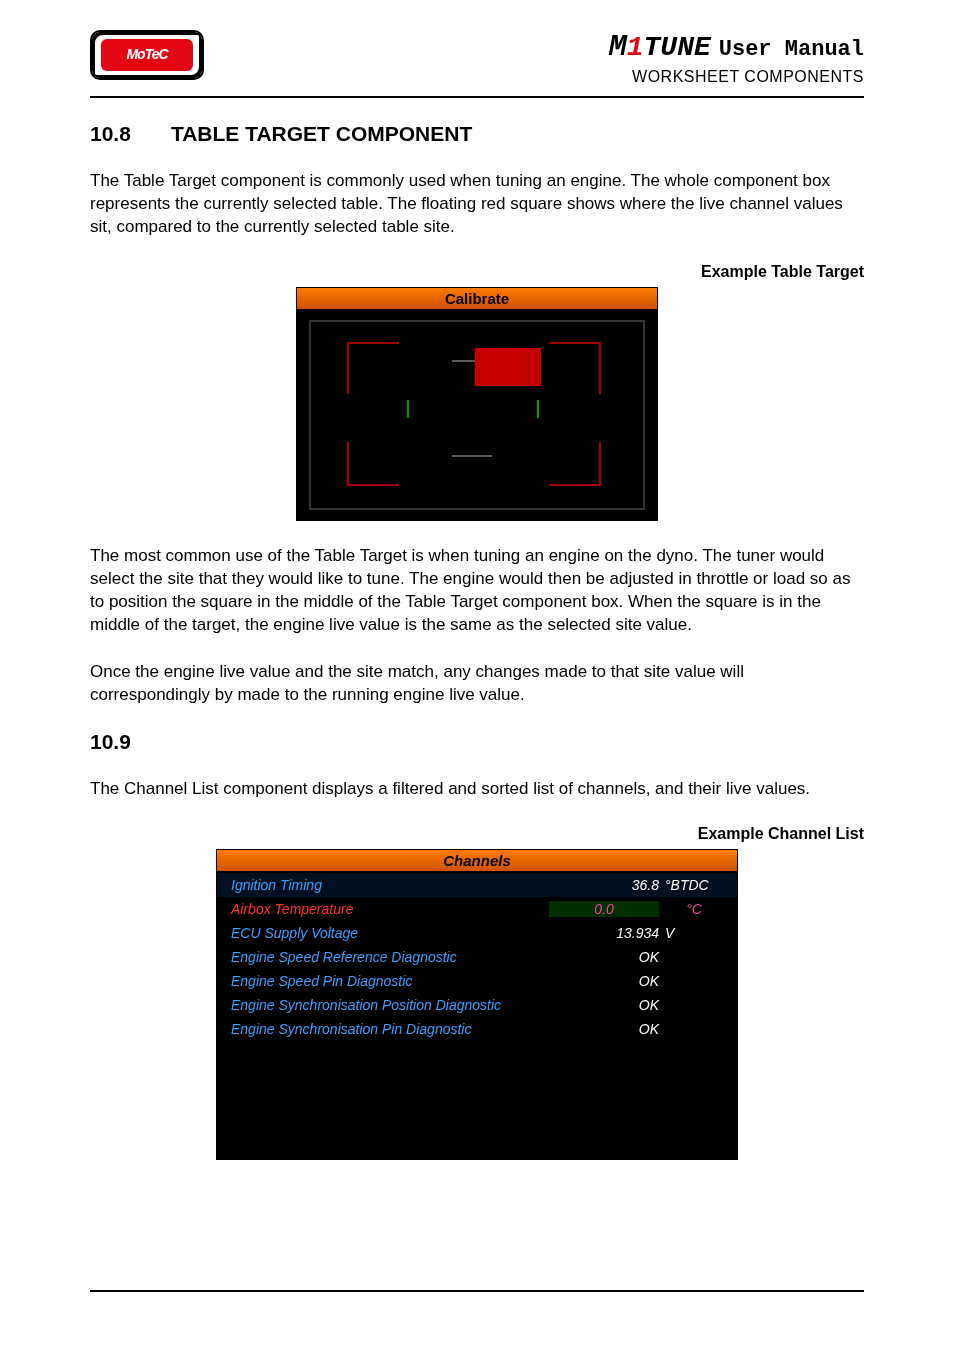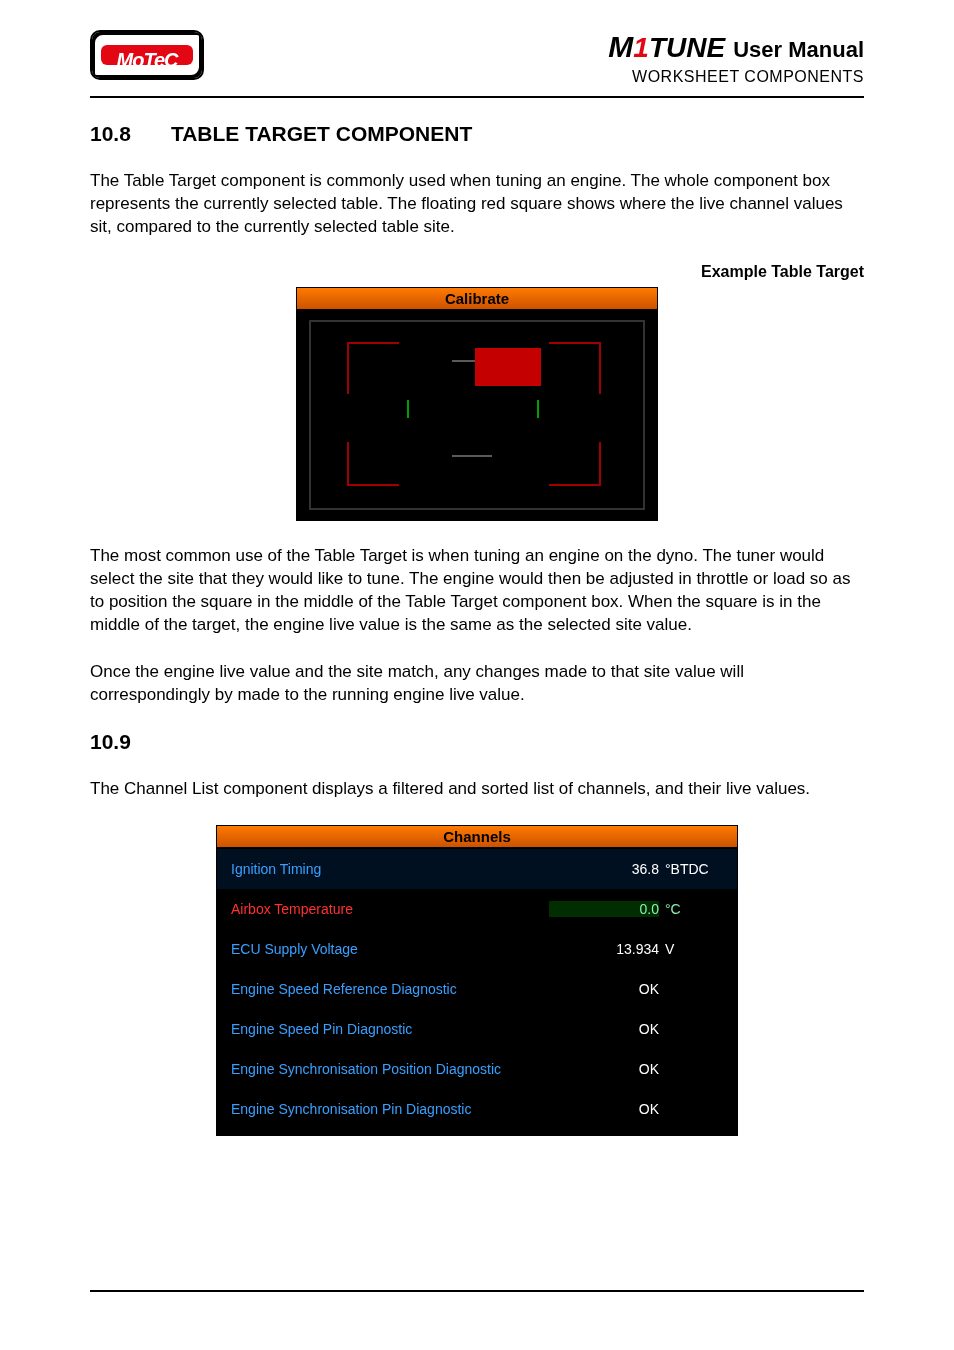--- a/index.html
+++ b/index.html
@@ -29,39 +29,40 @@
     border: 2px solid #000;
     border-radius: 10px;
     display: flex;
     align-items: center;
     justify-content: center;
     box-shadow: 3px 3px 0 #000 inset, -3px -3px 0 #000 inset;
     position: relative;
   }
   .motec-logo-inner {
     width: 92px;
-    height: 20px;
+    height: 32px;
     background: #e30613;
     border-radius: 6px;
     color: #fff;
     font-style: italic;
     font-weight: bold;
-    font-size: 20px;
+    font-size: 14px;
     text-align: center;
     line-height: 30px;
     letter-spacing: -1px;
   }
   .header-right {
     text-align: right;
   }
   .mtune-line {
     display: flex;
     align-items: baseline;
     justify-content: flex-start;
     gap: 8px;
+    font-family: Liberation Mono, monospace;
   }
   .mtune-mark {
     position: relative;
     font-style: italic;
     font-weight: bold;
     font-size: 28px;
   }
   .mtune-mark .big-m {
     font-size: 30px;
   }
@@ -166,49 +167,50 @@
     background: #c40000;
     width: 66px; height: 38px;
     left: 178px; top: 38px;
   }
   
   .channels-box {
     width: 520px;
     margin: 0 auto;
     border: 1px solid #000;
     background: #000;
+    font-style: italic;
   }
   .channels-header {
     background: linear-gradient(#ff7a00, #cc5200);
     color: #000;
     font-weight: bold;
     text-align: center;
     font-size: 15px;
     padding: 2px 0;
   }
   .channels-body {
     background: #000;
     color: #fff;
     padding: 2px 0 2px 0;
     font-size: 14px;
     height: 284px;
     overflow: hidden;
   }
   .ch-row {
     display: grid;
     grid-template-columns: 1fr 110px 64px;
-    padding: 12px 14px;
+    padding: 4px 14px;
     align-items: baseline;
   }
   .ch-name { color: #3aa0ff; }
   .ch-val  { color: #ffffff; text-align: right; }
   .ch-unit { color: #ffffff; padding-left: 6px; }
   .ch-row.highlight .ch-name { color: #ff3030; }
   .ch-row.highlight .ch-val,
-  .ch-row.highlight .ch-unit { color: #86efac; }
+  .ch-row.highlight .ch-unit { color: #ec4899; text-align: center; }
   .ch-row.highlight .ch-val { background: #002e00; }
   .ch-row.selected { background: #001020; }
 </style>
 </head>
 <body>
 <div class="page">
 
 <div class="header-row">
   <div class="motec-logo">
     <div class="motec-logo-inner">MoTeC</div>
@@ -252,20 +254,21 @@
 
 <p class="body">The most common use of the Table Target is when tuning an engine on the dyno. The tuner would select the site that they would like to tune. The engine would then be adjusted in throttle or load so as to position the square in the middle of the Table Target component box. When the square is in the middle of the target, the engine live value is the same as the selected site value.</p>
 <p class="body">Once the engine live value and the site match, any changes made to that site value will correspondingly by made to the running engine live value.</p>
 
 <h2 class="section">
   <span>10.9</span>
 </h2>
 
 <p class="body">The Channel List component displays a filtered and sorted list of channels, and their live values.</p>
 
+<div class="figure-caption">Example Channel List</div>
 
 <div class="channels-box">
   <div class="channels-header">Channels</div>
   <div class="channels-body" id="channels-body">
 
   <div class="ch-row selected">
           <span class="ch-name">Ignition Timing</span>
           <span class="ch-val">36.8</span>
           <span class="ch-unit">°BTDC</span>
         </div>

